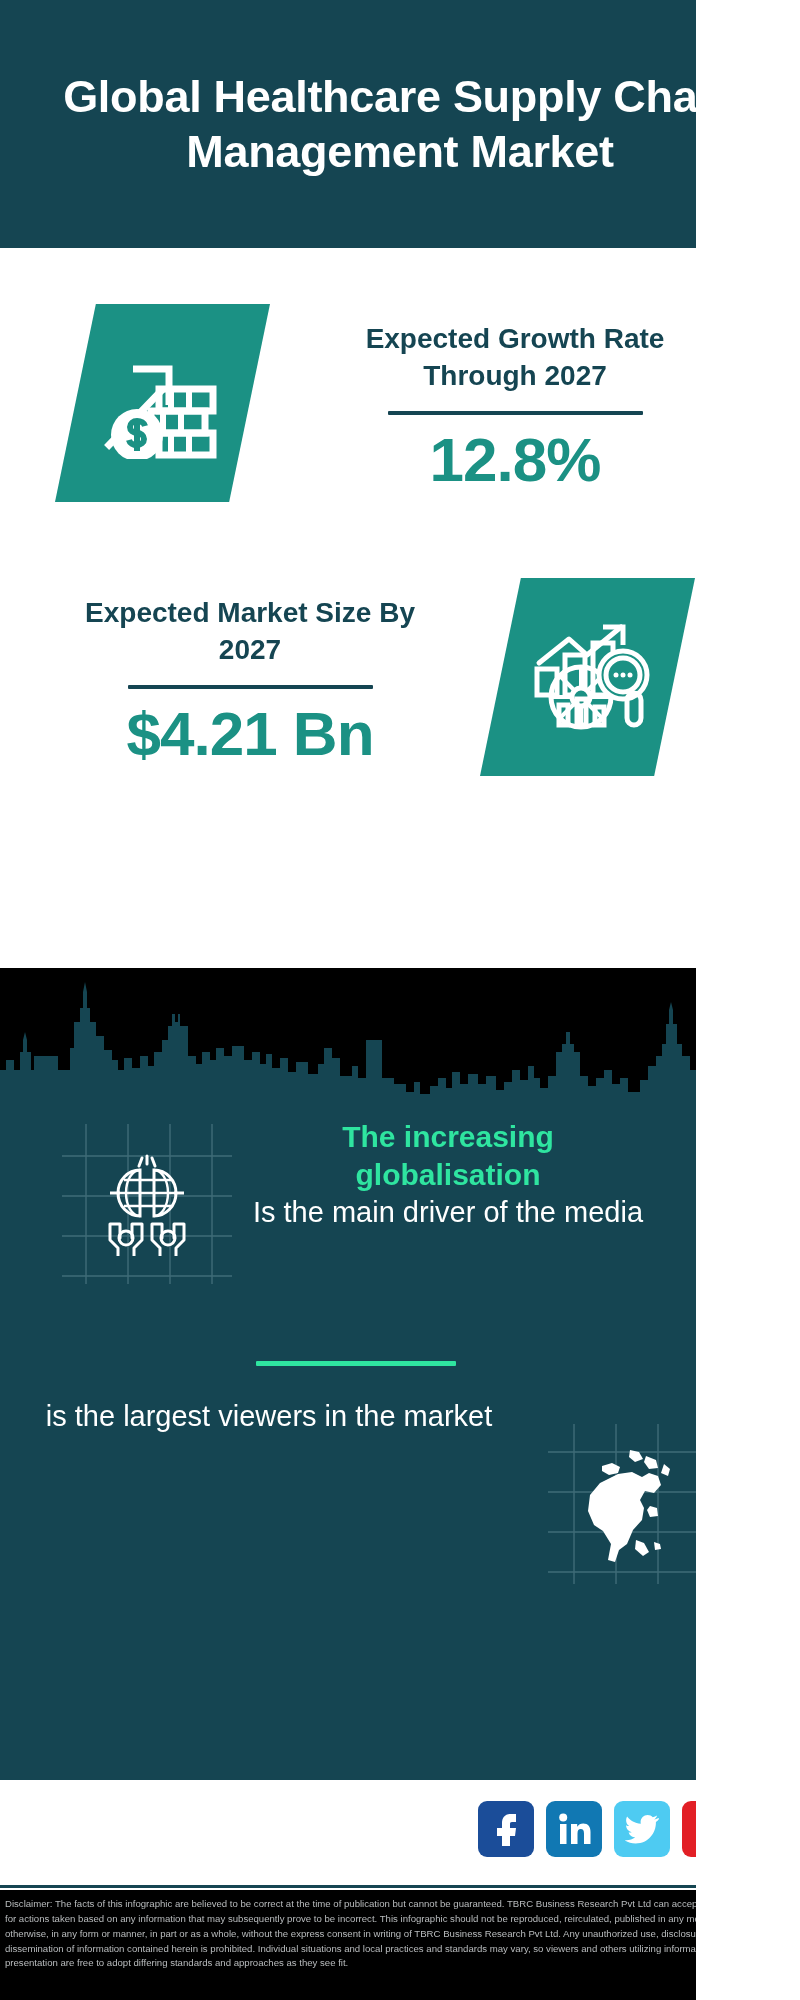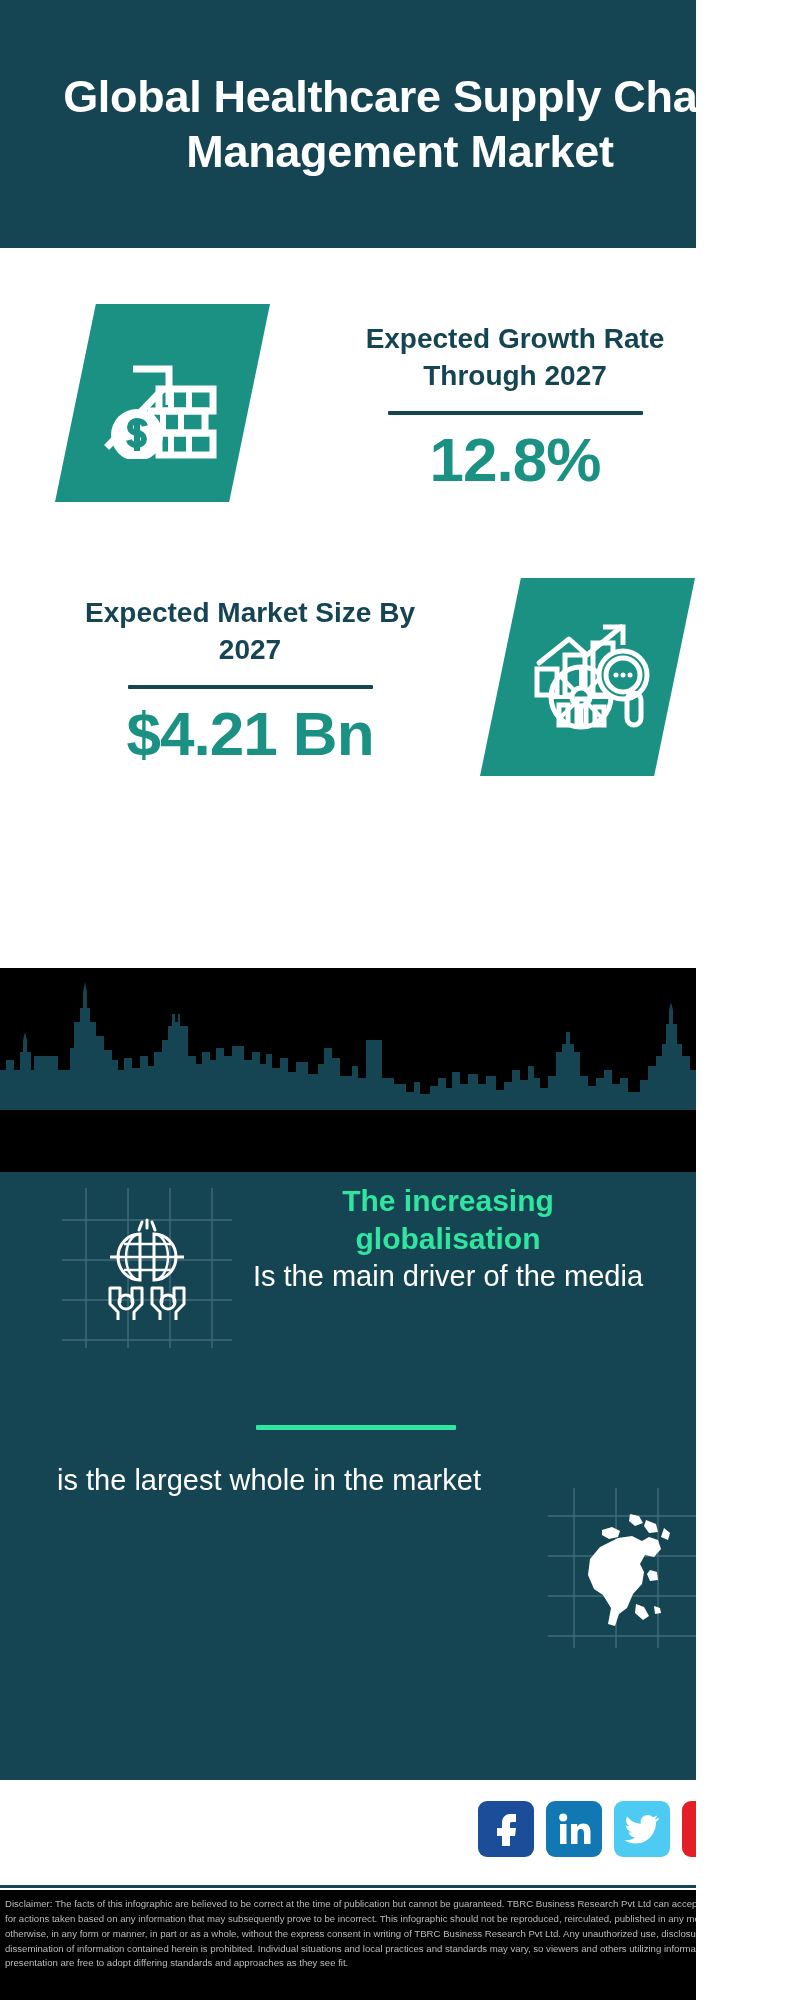--- a/index.html
+++ b/index.html
@@ -30,21 +30,21 @@
   .stat-label{color:#154552;font-size:28px;line-height:1.32;font-weight:bold;margin-top:23px;}
   .stat-rule{height:4px;background:#154552;margin:16px auto 10px;width:255px;border-radius:1px;}
   .blk-2 .stat-rule{width:245px;}
   .stat-value{color:#1b9184;font-size:62px;font-weight:bold;line-height:1.12;letter-spacing:-1px;}
 
   
   .skyline{position:absolute;left:0;top:960px;width:800px;height:150px;}
   .skyline svg{display:block;width:800px;height:150px;}
 
   
-  .dark{position:absolute;left:0;top:1172px;width:800px;height:672px;background:#154552;}
+  .dark{position:absolute;left:0;top:1108px;width:800px;height:672px;background:#154552;}
 
   .grid-ico{position:absolute;}
   .grid-ico .gridlines{position:absolute;inset:0;opacity:.30;}
   .grid-ico .glyph{position:absolute;left:50%;top:50%;transform:translate(-50%,-50%);}
 
   .g1{left:62px;top:16px;width:170px;height:160px;}
   .g2{left:548px;top:316px;width:170px;height:160px;}
 
   .insight{position:absolute;text-align:center;}
   .ins-1{left:248px;top:10px;width:400px;}
@@ -156,21 +156,21 @@
     </div>
 
     <div class="insight ins-1">
       <div class="ins-hl">The increasing globalisation</div>
       <div class="ins-sub">Is the main driver of the media</div>
     </div>
 
     <div class="green-rule"></div>
 
     <div class="insight ins-2">
-      <div class="ins-sub">is the largest whole in the market</div>
+      <div class="ins-sub">is the largest viewers in the market</div>
     </div>
 
     <div class="grid-ico g2">
       <svg class="gridlines" viewBox="0 0 170 160" fill="none" stroke="#9fc3cc" stroke-width="1.4">
         <path d="M0 28 H170 M0 68 H170 M0 108 H170 M0 148 H170 M26 0 V160 M68 0 V160 M110 0 V160 M152 0 V160"></path>
       </svg>
       <svg class="glyph" width="110" height="120" viewBox="0 0 110 120" fill="#ffffff">
         <path d="M24 22 l10 -3 l8 4 l-2 6 l-9 2 l-7 -4 Z"></path>
         <path d="M52 6 l9 2 l4 7 l-8 3 l-6 -5 Z"></path>
         <path d="M68 12 l10 4 l2 8 l-9 1 l-5 -7 Z"></path>

